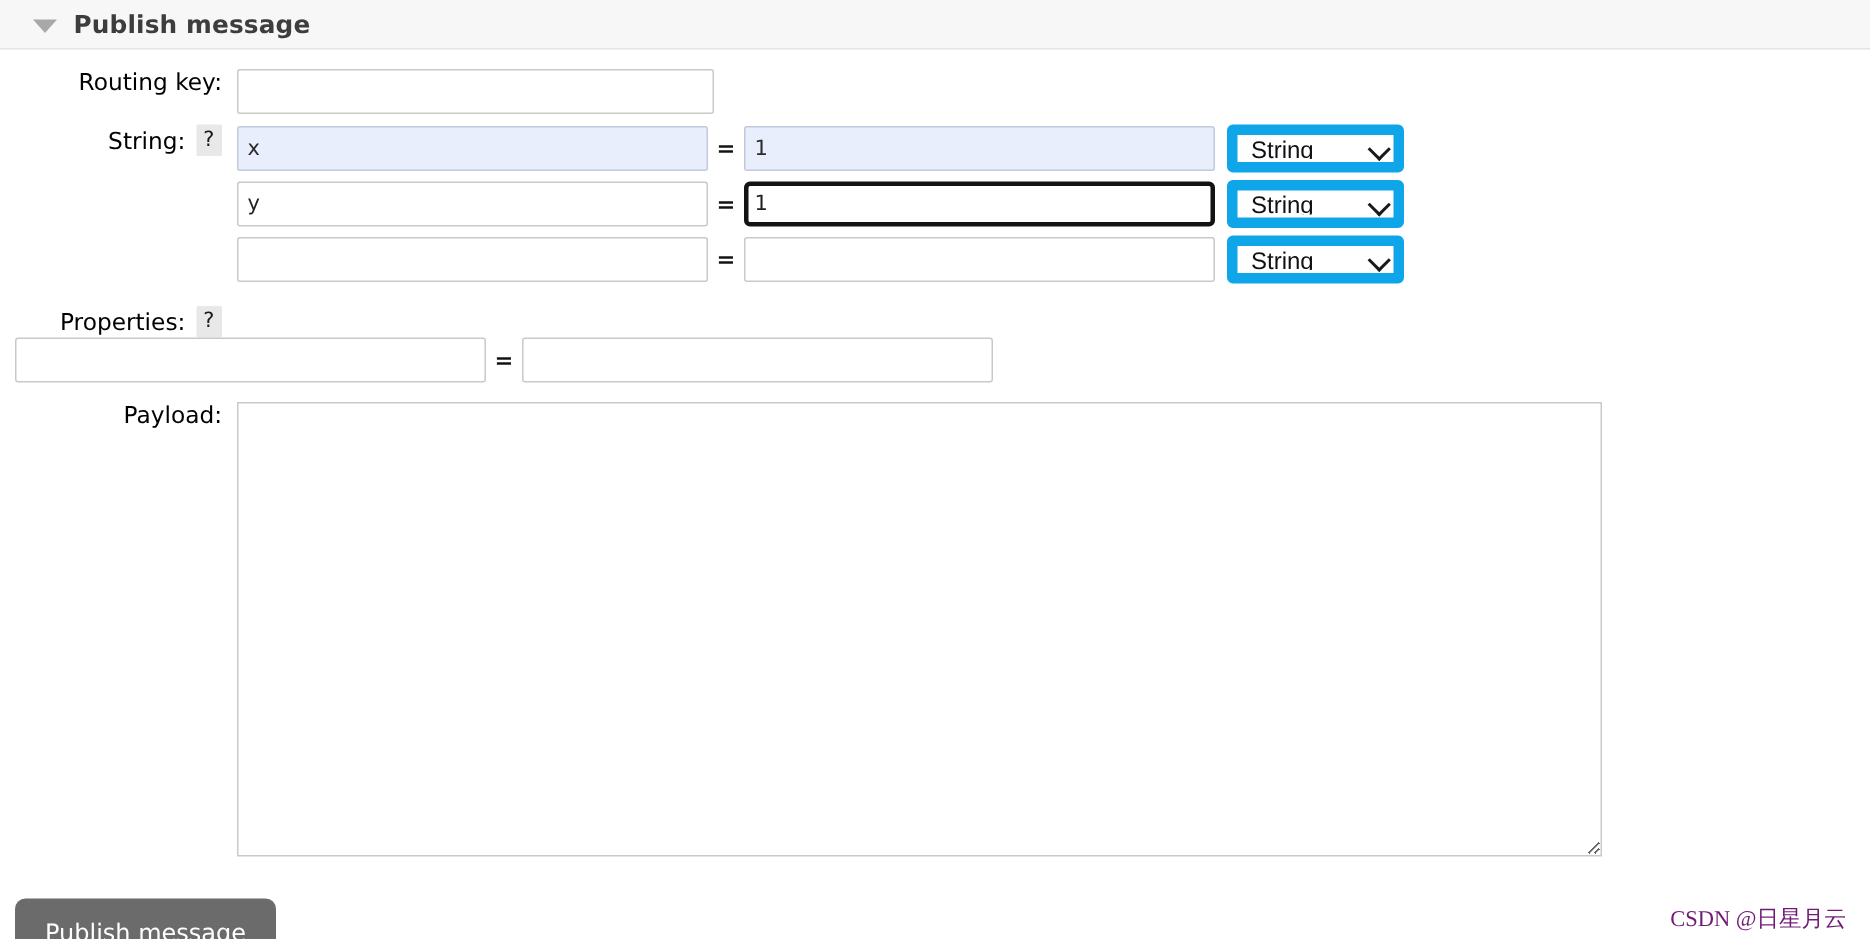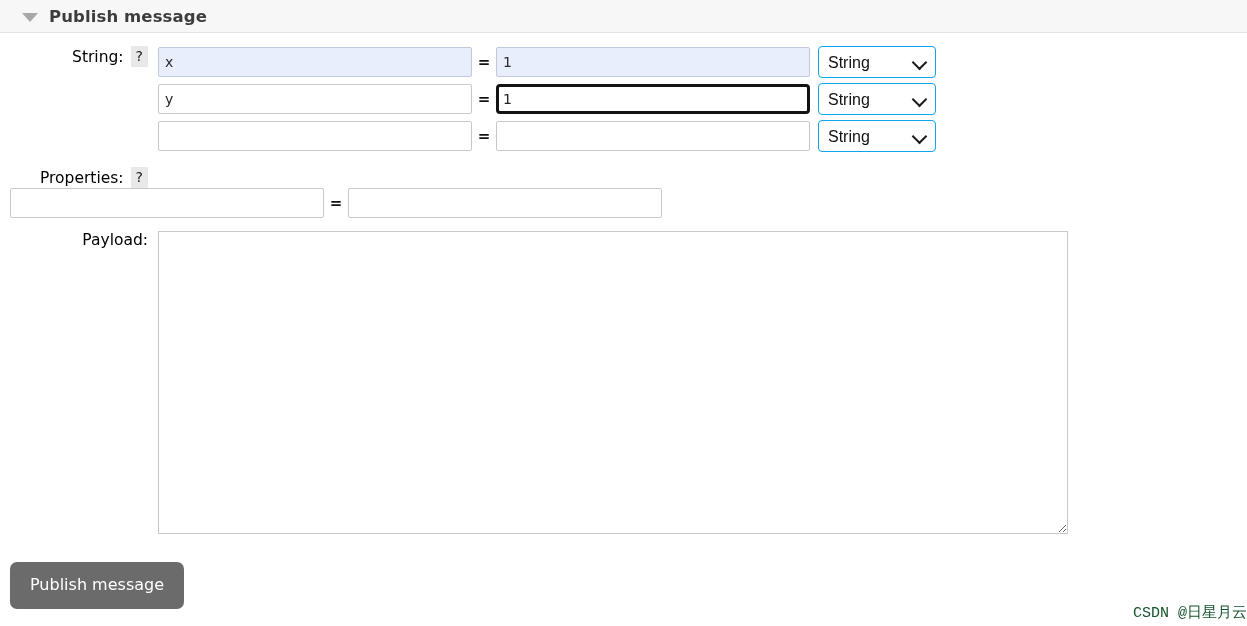--- a/index.html
+++ b/index.html
@@ -135,21 +135,21 @@
     position: relative;
     display: inline-block;
   }
   select.type-select {
     -webkit-appearance: none;
     -moz-appearance: none;
     appearance: none;
     width: 118px;
     height: 32px;
     box-sizing: border-box;
-    border: 1px solid #0ea5e9;
+    border: 7px solid #0ea5e9;
     border-radius: 4px;
     background: #ffffff;
     font-family: "Liberation Sans", sans-serif;
     font-size: 16px;
     color: #111;
     padding: 2px 28px 2px 9px;
     outline: none;
     cursor: pointer;
   }
   .sel-chevron {
@@ -195,39 +195,47 @@
     font-family: "DejaVu Sans", sans-serif;
     font-size: 16px;
     padding: 15px 20px 16px 20px;
     cursor: pointer;
     line-height: 1;
   }
 
   
   .watermark {
     position: absolute;
-    right: 0;
+    right: 16px;
     bottom: 4px;
-    font-family: Liberation Mono, monospace;
+    font-family: Liberation Serif, serif;
     font-size: 15px;
-    color: #14532d;
+    color: #701a75;
     user-select: none;
   }
 </style>
 </head>
 <body>
 
 <div class="section-header">
   <span class="collapse-arrow"></span>
   <span class="section-title">Publish message</span>
 </div>
 
 <div class="form">
 
   
+  <div class="form-row row-routing">
+    <div class="label-cell">
+      <span class="label-text">Routing key:</span>
+    </div>
+    <div class="field-cell">
+      <input class="txt routing" type="text" value="" style="">
+    </div>
+  </div>
 
   
   <div class="form-row row-hdr">
     <div class="label-cell">
       <span class="label-text">String:</span>
       <span class="help-badge">?</span>
     </div>
     <div class="field-cell">
       <input class="txt key autofill" type="text" value="x" style="">
       <span class="eq">=</span>

